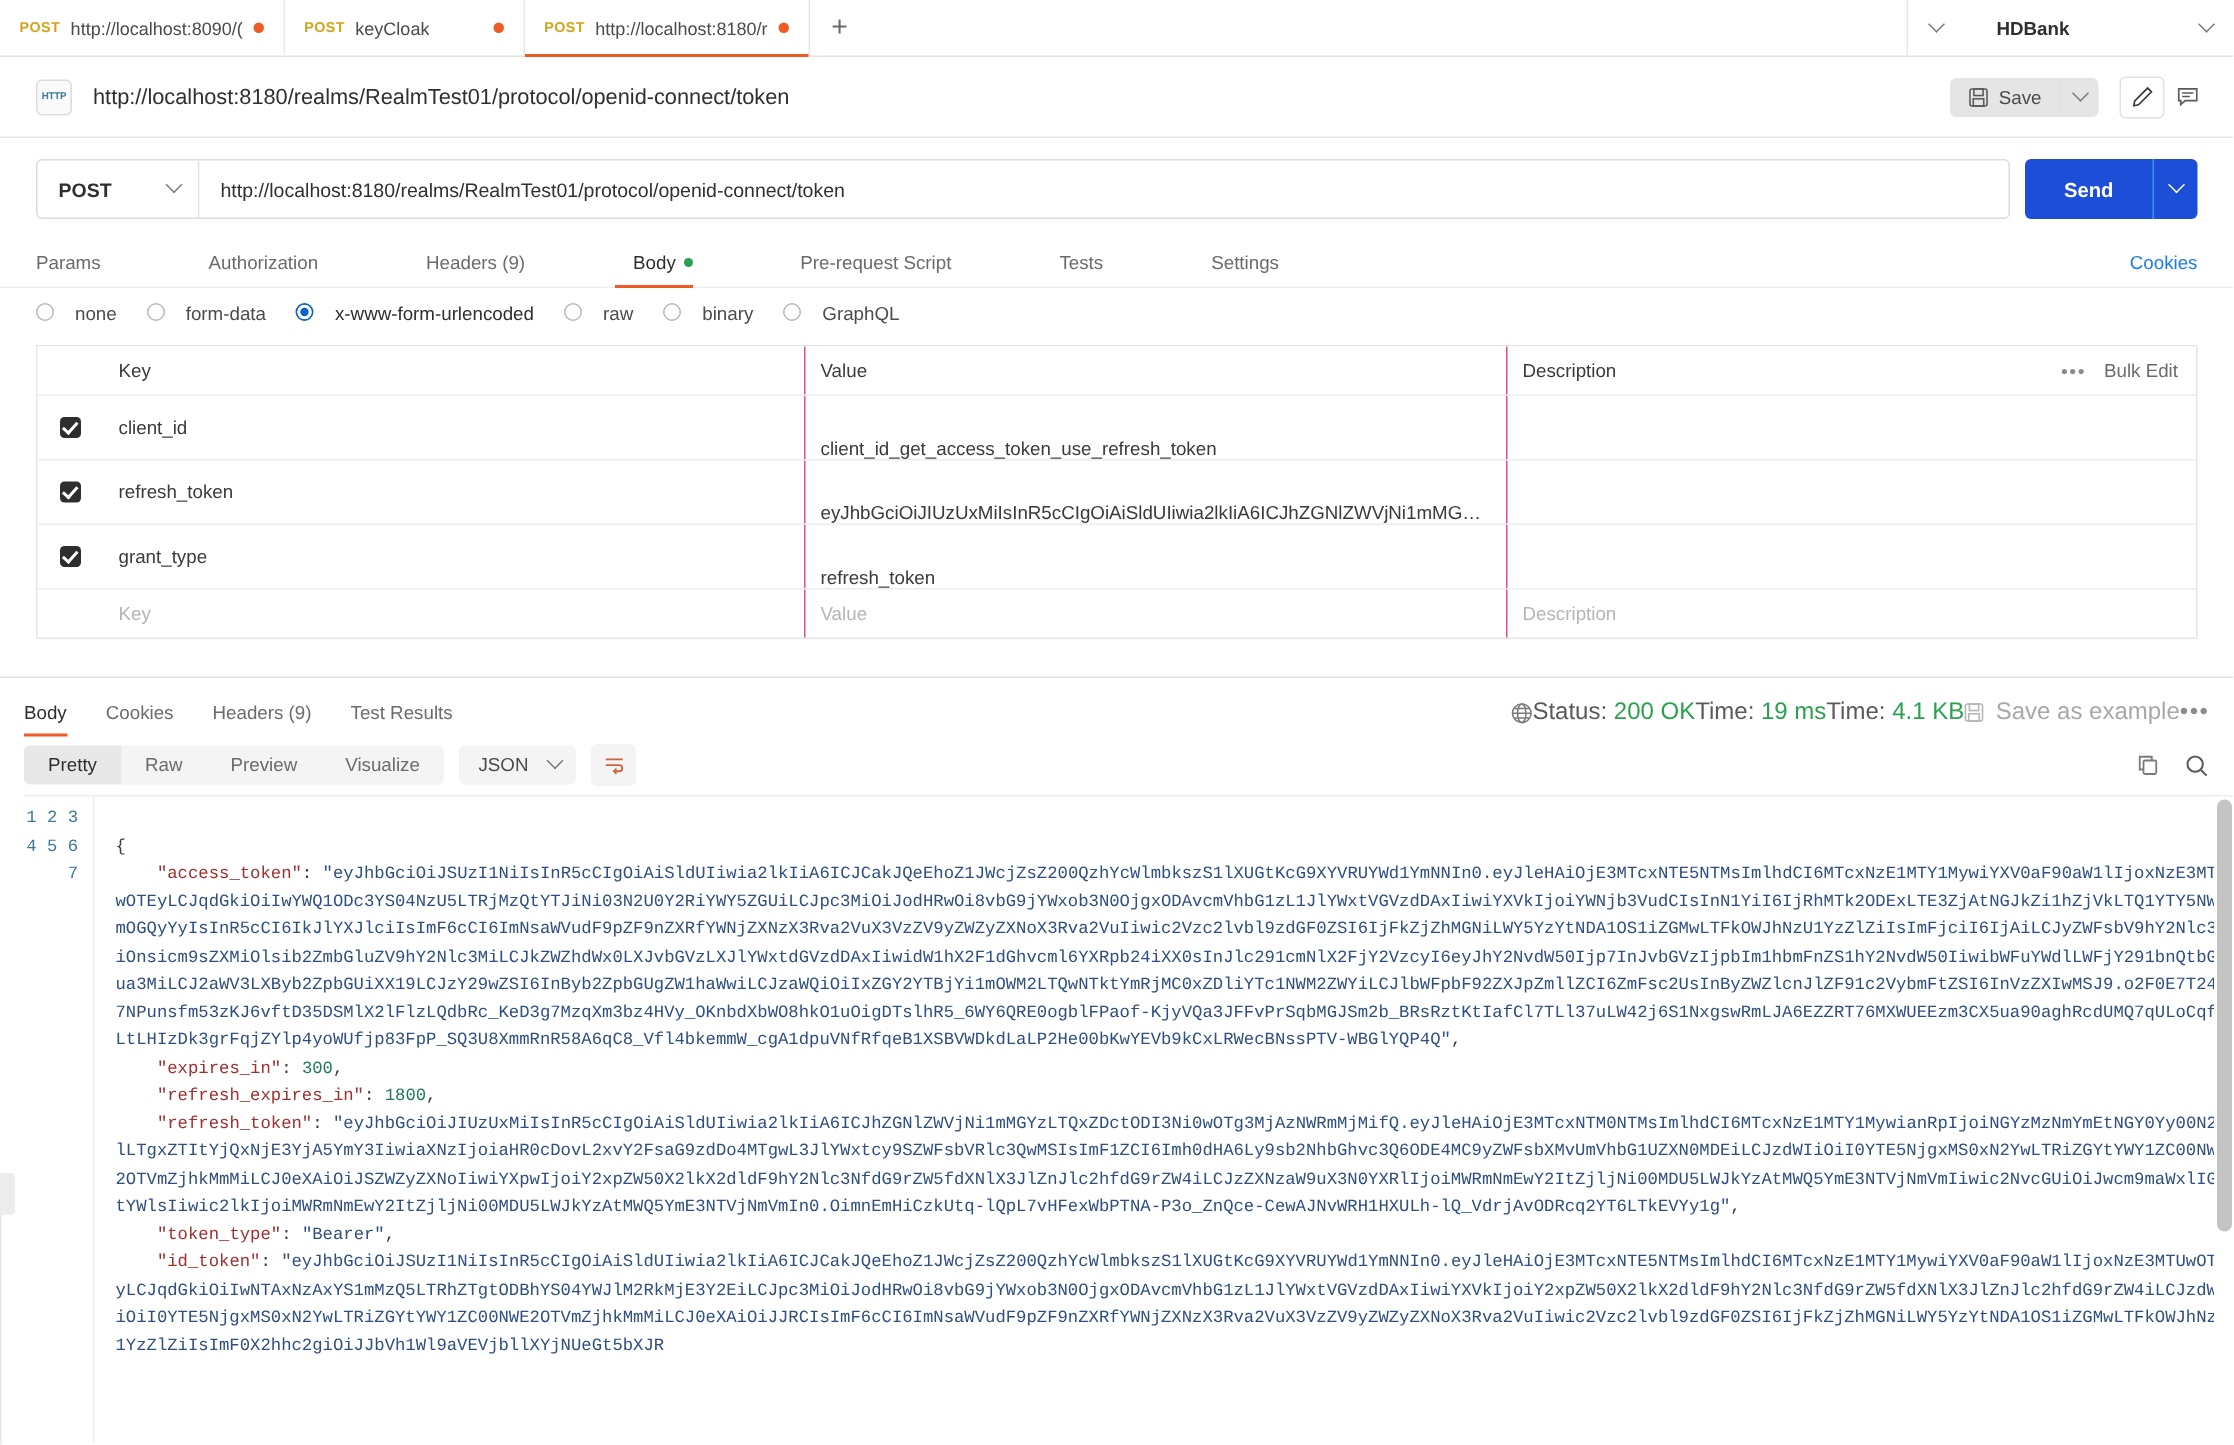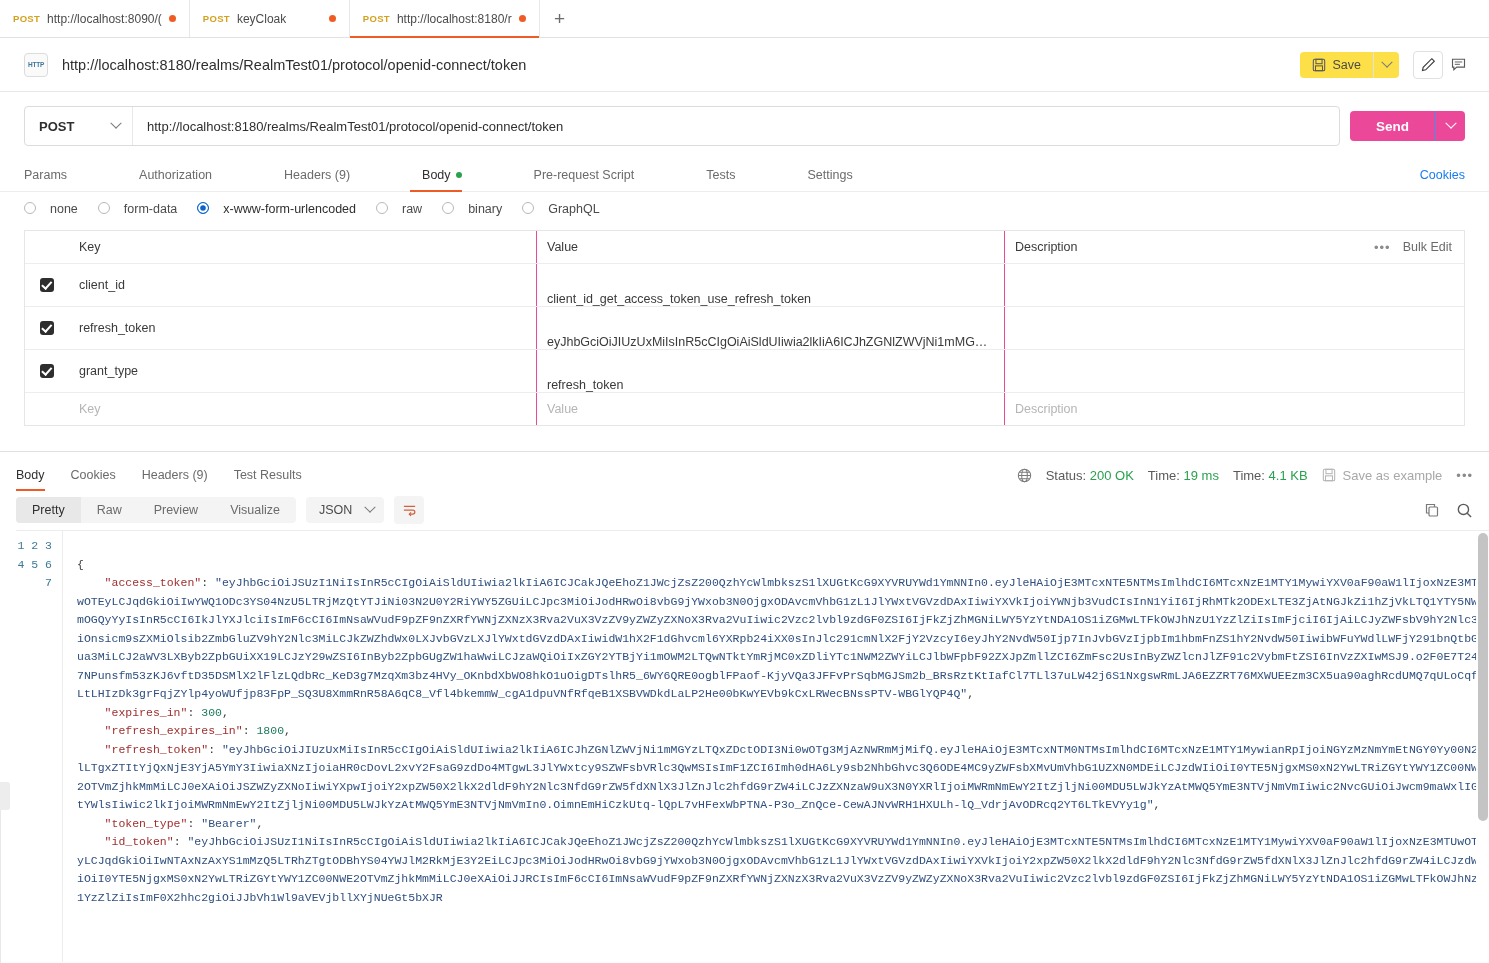--- a/index.html
+++ b/index.html
@@ -99,21 +99,21 @@
     flex: 0 0 auto;
   }
   .http-badge span {
     font-size: 6.5px; font-weight: bold; color: #3d7a99;
     letter-spacing: -.2px;
   }
   .req-title { font-size: 14.5px; color: #2f2f2f; flex: 1; }
   .name-actions { display: flex; align-items: center; gap: 0; }
   .save-group {
     display: flex; align-items: stretch;
-    background: #fde047; border-radius: 4px; overflow: hidden;
+    background: #e5e5e5; border-radius: 4px; overflow: hidden;
     margin-right: 14px;
   }
   .save-btn {
     display: flex; align-items: center; gap: 7px;
     padding: 6px 12px; cursor: pointer;
     font-size: 12.5px; color: #4b4b4b;
   }
   .save-caret {
     display: flex; align-items: center; justify-content: center;
     width: 26px; border-left: 1px solid #e2e2e2; cursor: pointer;
@@ -150,22 +150,22 @@
     flex: 1;
     border: none; outline: none;
     font-family: "Liberation Sans", sans-serif;
     font-size: 13px;
     color: #2f2f2f;
     padding: 0 14px;
     background: transparent;
   }
   .send-group {
     display: flex; align-items: stretch;
-    background: #ec4899; border-radius: 4px; overflow: hidden;
-    height: 30px;
+    background: #1d4ed8; border-radius: 4px; overflow: hidden;
+    height: 40px;
   }
   .send-btn {
     display: flex; align-items: center; justify-content: center;
     padding: 0 26px; color: #fff; font-size: 13.5px; font-weight: bold;
     cursor: pointer;
   }
   .send-caret {
     display: flex; align-items: center; justify-content: center;
     width: 30px; border-left: 1px solid #3e93f0; cursor: pointer;
   }
@@ -276,22 +276,22 @@
   }
   .restab:first-child { padding-left: 0; }
   .restab.active { color: #2f2f2f; }
   .restab.active::after {
     content: ""; position: absolute; left: 0; right: 13px; bottom: -3px;
     height: 2px; background: #ef5b25;
   }
   .restab:first-child.active::after { left: 0; }
   .status-area {
     margin-left: auto;
-    display: flex; align-items: center; gap: 14px;
-    font-size: 13px; color: #5a5a5a;
+    display: flex; align-items: center; 
+    font-size: 16px; color: #5a5a5a;
   }
   .status-area .val-ok { color: #2aa14f; }
   .save-example { display: flex; align-items: center; gap: 7px; color: #a8a8a8; cursor: pointer; }
 
   
   .viewrow {
     display: flex; align-items: center; gap: 10px;
     padding: 8px 16px 6px 16px;
   }
   .seg {
@@ -396,20 +396,29 @@
       <span class="method">POST</span>
       <span class="tlabel">http://localhost:8180/r</span>
       <span class="dot-unsaved"></span>
     </div>
 
     <div class="tab-plus">+</div>
   </div>
 
   <div class="tabbar-spacer"></div>
 
+  <div class="tabbar-right">
+    <div class="tb-chev">
+      <span class="chev"></span>
+    </div>
+    <div class="env-select">
+      <span>HDBank</span>
+      <span class="chev"></span>
+    </div>
+  </div>
 </div>
 
 <div class="namerow">
   <div class="http-badge">
     <span>HTTP</span>
   </div>
   <div class="req-title">http://localhost:8180/realms/RealmTest01/protocol/openid-connect/token</div>
 
   <div class="name-actions">
     <div class="save-group">

